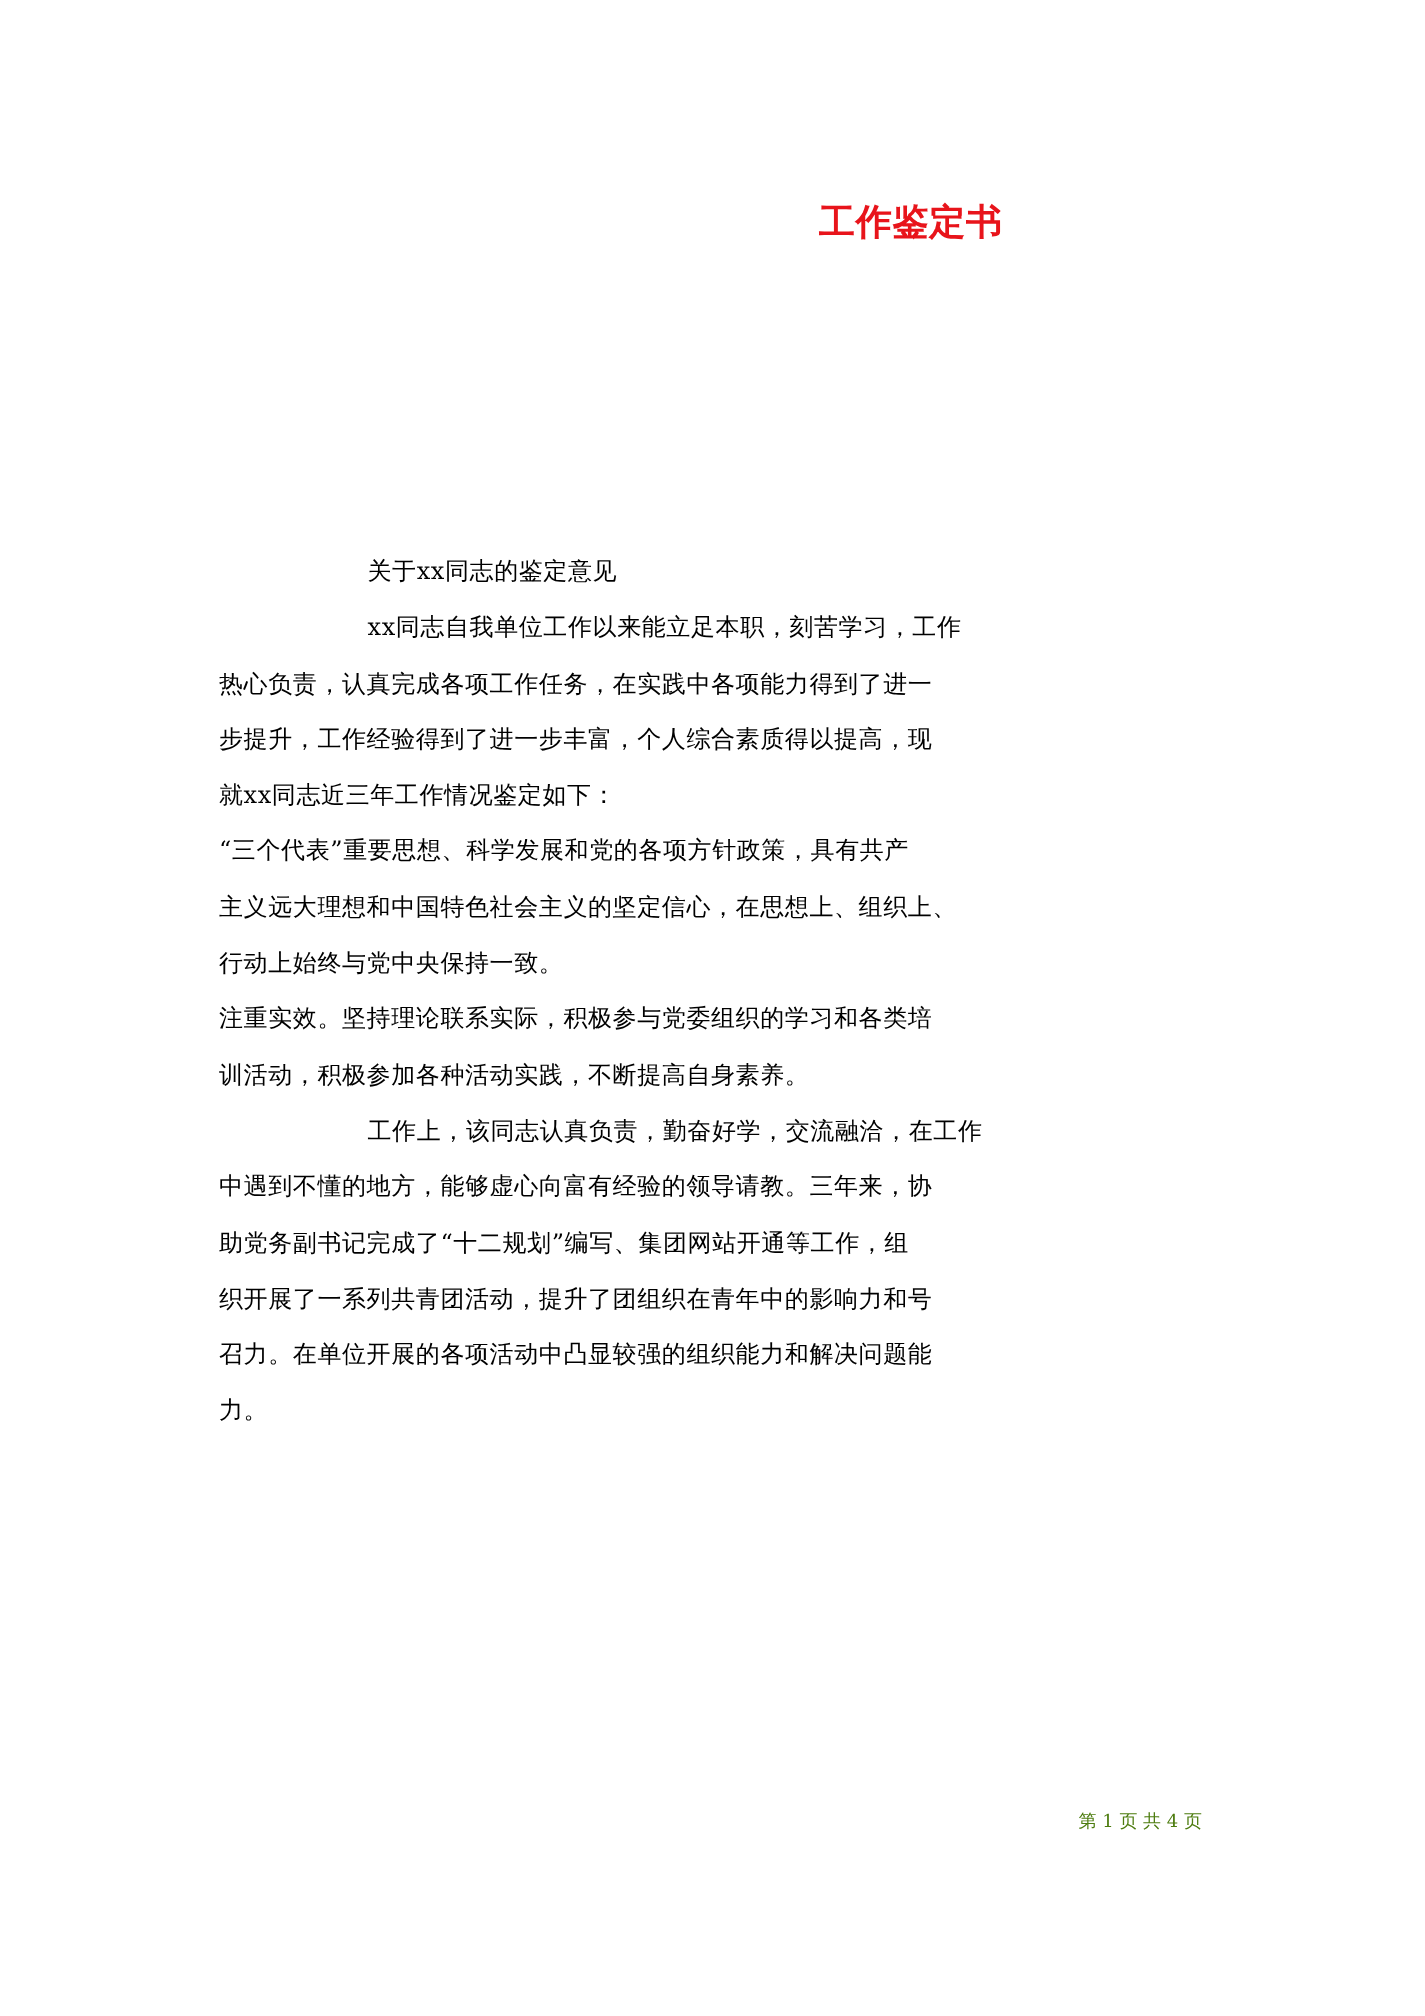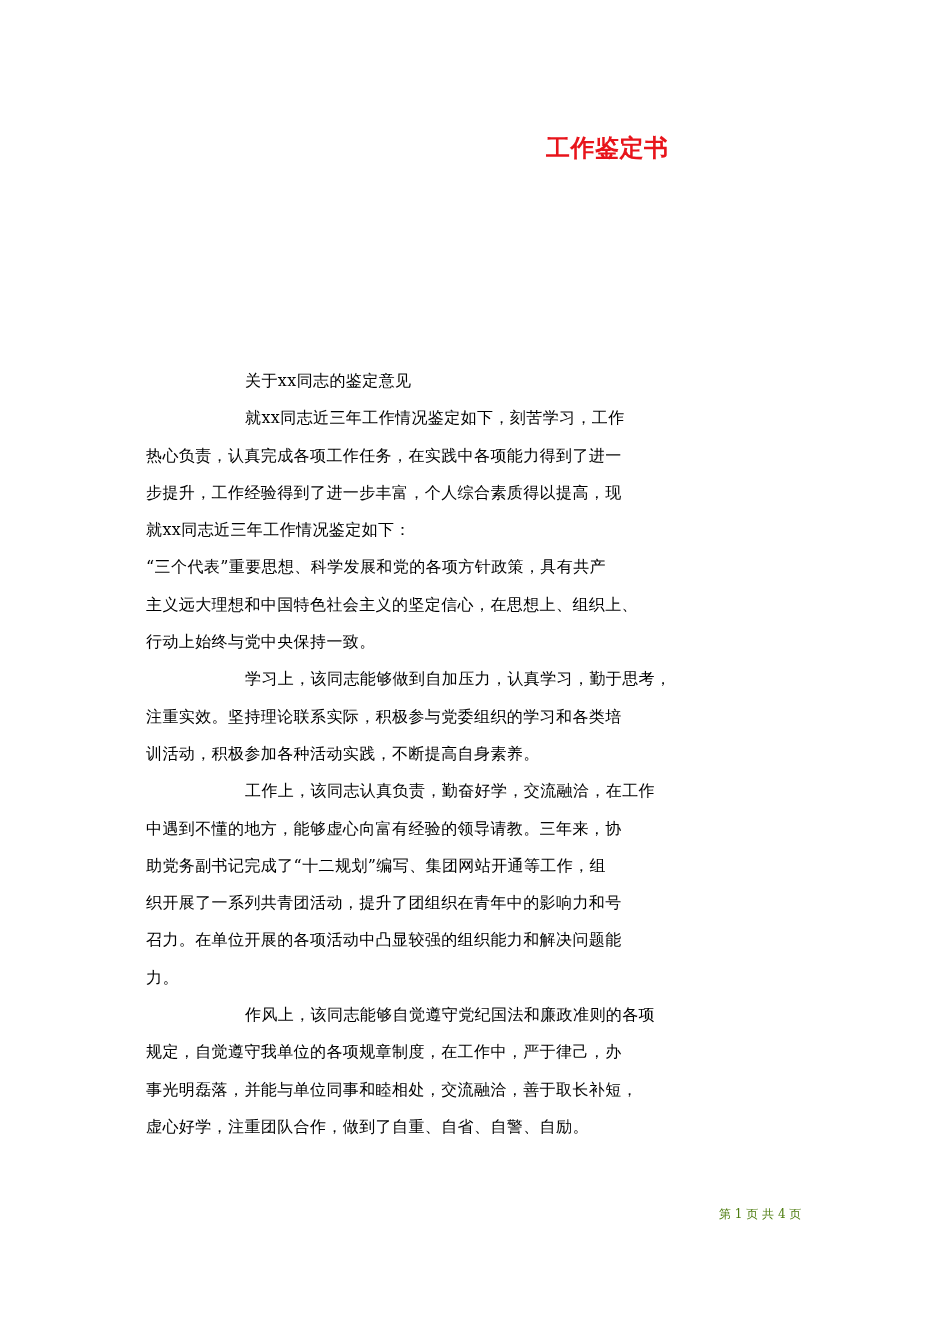--- a/index.html
+++ b/index.html
@@ -63,51 +63,44 @@
 
 <div class="page">
 
   <div class="title">工作鉴定书</div>
 
   <div class="body-text">
 
     <div class="line indent">关于xx同志的鉴定意见</div>
 
     <div>
-      <div class="line indent">就xx同志近三年工作情况鉴定如下，刻苦学习，工作</div>
+      <div class="line indent">xx同志自我单位工作以来能立足本职，刻苦学习，工作</div>
       <div class="line">热心负责，认真完成各项工作任务，在实践中各项能力得到了进一</div>
       <div class="line">步提升，工作经验得到了进一步丰富，个人综合素质得以提高，现</div>
       <div class="line">就xx同志近三年工作情况鉴定如下：</div>
     </div>
 
     <div>
       <div class="line">“三个代表”重要思想、科学发展和党的各项方针政策，具有共产</div>
       <div class="line">主义远大理想和中国特色社会主义的坚定信心，在思想上、组织上、</div>
       <div class="line">行动上始终与党中央保持一致。</div>
     </div>
 
     <div>
-      <div class="line indent">学习上，该同志能够做到自加压力，认真学习，勤于思考，</div>
       <div class="line">注重实效。坚持理论联系实际，积极参与党委组织的学习和各类培</div>
       <div class="line">训活动，积极参加各种活动实践，不断提高自身素养。</div>
     </div>
 
     <div>
       <div class="line indent">工作上，该同志认真负责，勤奋好学，交流融洽，在工作</div>
       <div class="line">中遇到不懂的地方，能够虚心向富有经验的领导请教。三年来，协</div>
       <div class="line">助党务副书记完成了“十二规划”编写、集团网站开通等工作，组</div>
       <div class="line">织开展了一系列共青团活动，提升了团组织在青年中的影响力和号</div>
       <div class="line">召力。在单位开展的各项活动中凸显较强的组织能力和解决问题能</div>
       <div class="line">力。</div>
     </div>
 
-    <div>
-      <div class="line indent">作风上，该同志能够自觉遵守党纪国法和廉政准则的各项</div>
-      <div class="line">规定，自觉遵守我单位的各项规章制度，在工作中，严于律己，办</div>
-      <div class="line">事光明磊落，并能与单位同事和睦相处，交流融洽，善于取长补短，</div>
-      <div class="line">虚心好学，注重团队合作，做到了自重、自省、自警、自励。</div>
-    </div>
 
   </div>
 
   <div class="footer">第 1 页 共 4 页</div>
 
 </div>
 
 </body></html>

